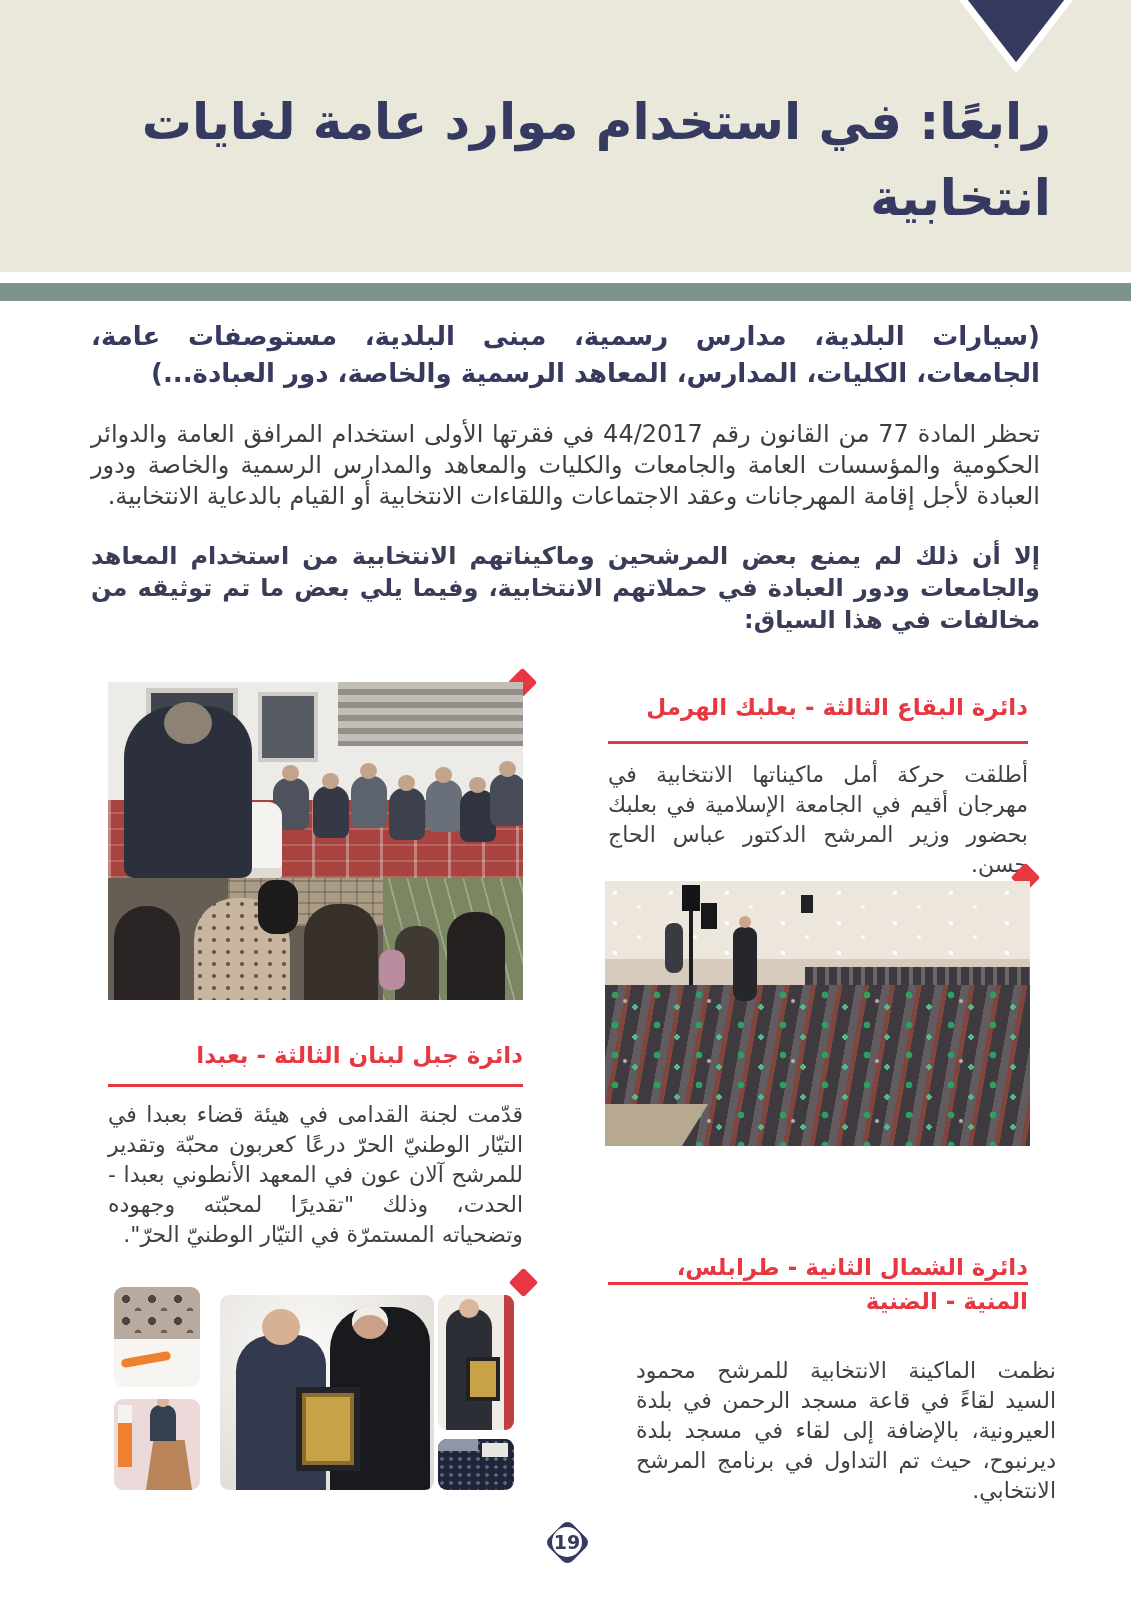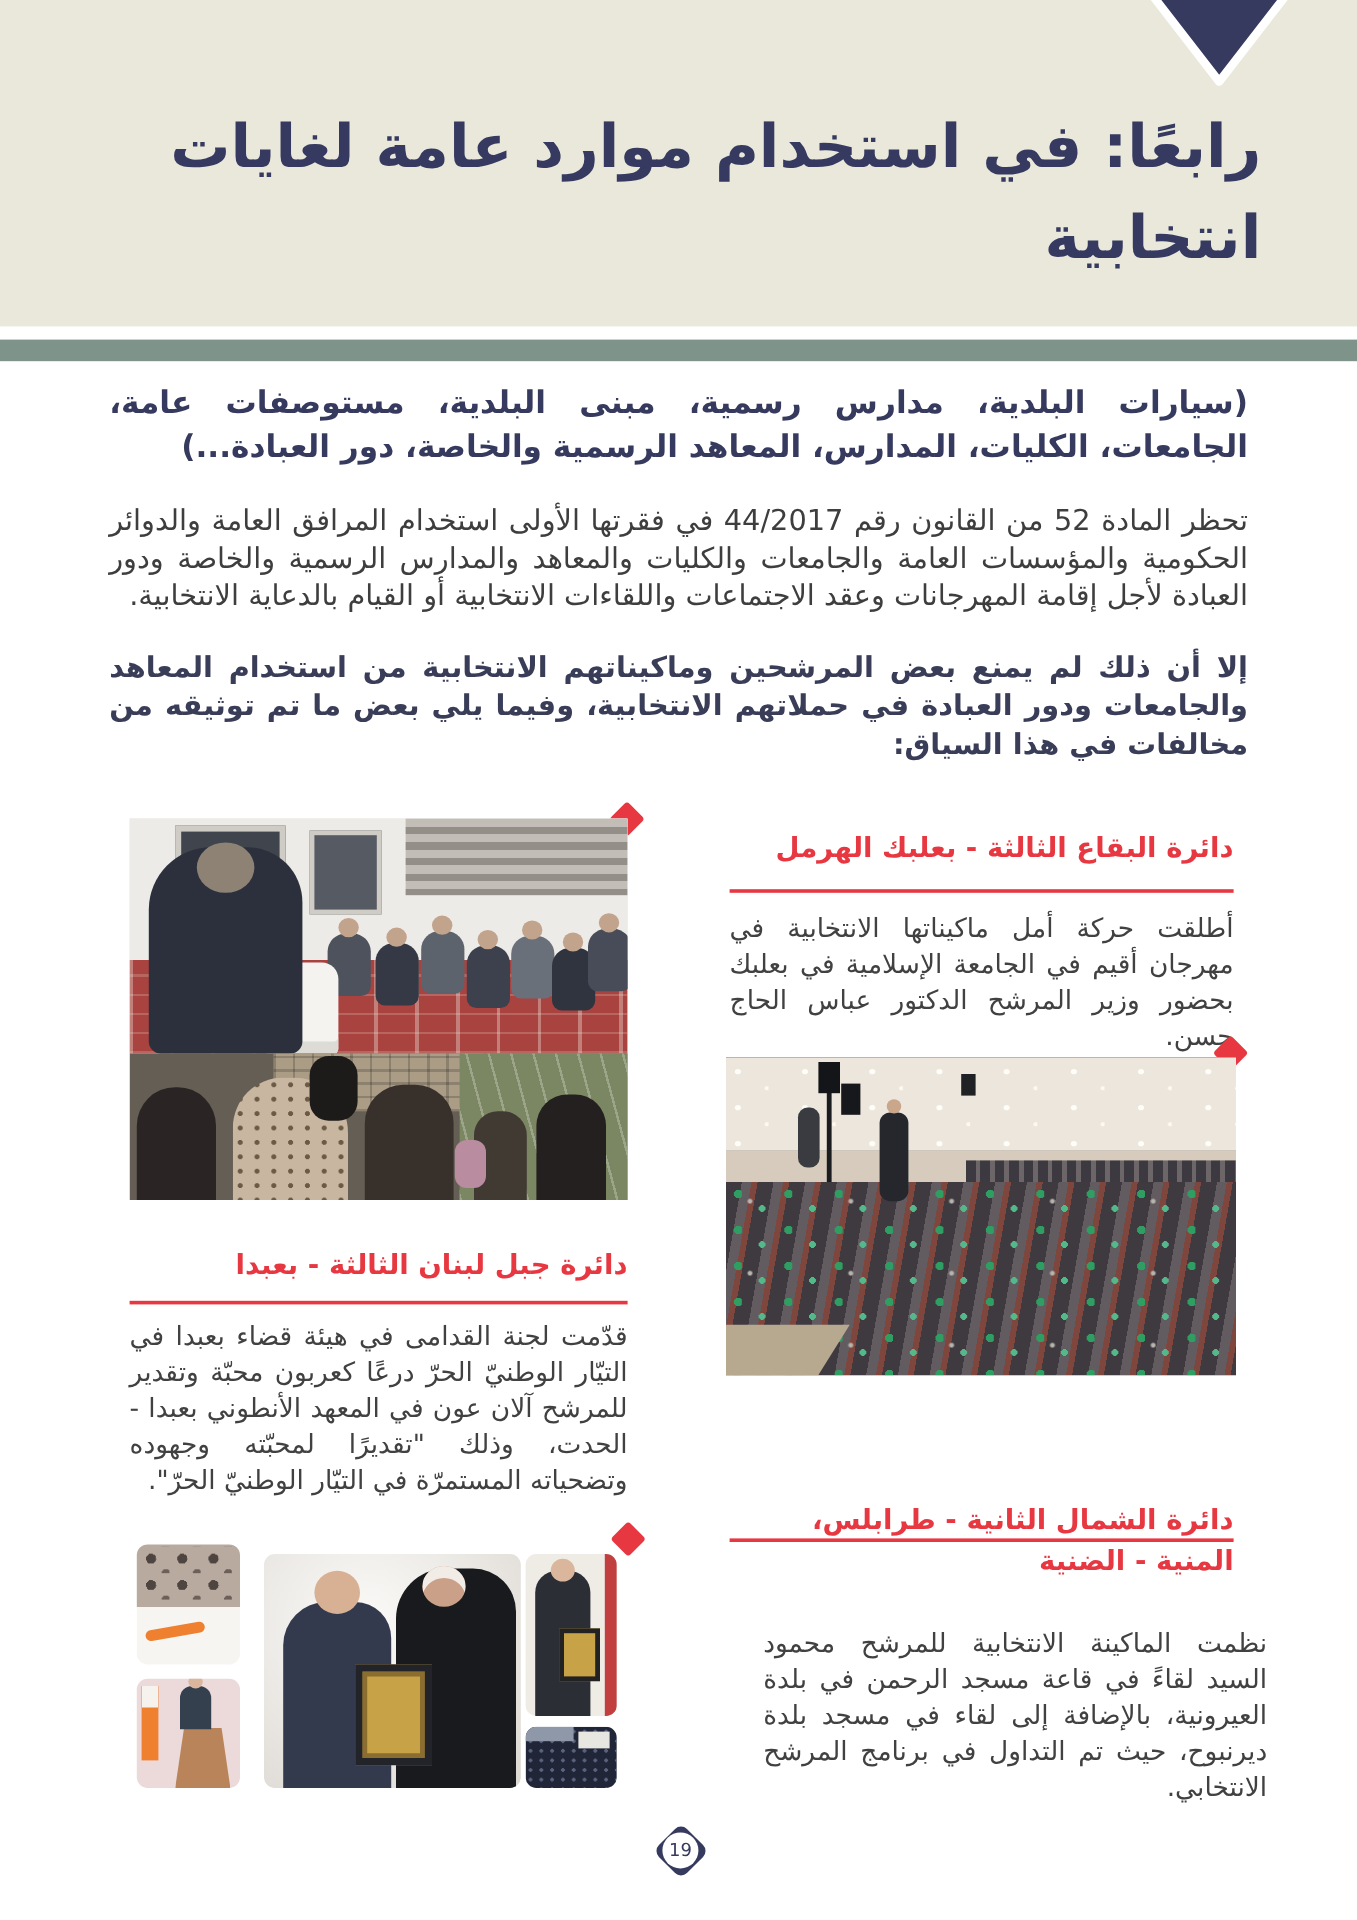--- a/index.html
+++ b/index.html
@@ -152,37 +152,37 @@
   .cg-e { left:326px; top:152px; width:76px; height:51px; background:#202638;
     background-image:radial-gradient(circle 2px at 4px 4px,#5a627e 80%,transparent 81%); background-size:9px 8px; }
   .cg-e-screen { position:absolute; right:6px; top:4px; width:26px; height:14px; background:#e8e6e0; }
   .cg-e-stage { position:absolute; left:0; top:0; width:40px; height:12px; background:#8f98a8; }
 
   
   .page-badge { position:absolute; left:544px; top:1519px; width:46px; height:46px; }
   .pb-diamond { position:absolute; left:6.5px; top:6.5px; width:33px; height:33px; background:#363a5e; border-radius:7px; transform:rotate(45deg); }
   .pb-circle { position:absolute; left:8px; top:8px; width:30px; height:30px; background:#ffffff; border-radius:50%;
     display:flex; align-items:center; justify-content:center; }
-  .pb-num { font-size:15px; font-weight:400; color:#363a5e; }
+  .pb-num { font-size:19px; font-weight:700; color:#363a5e; }
 </style>
 </head>
 <body>
 
 <div class="page">
 
   <div class="header-banner">
     <svg class="corner-tri" viewBox="0 0 150 82">
       <path d="M 10 -16 L 140 -16 L 75 68 Z" fill="#363a5e" stroke="#ffffff" stroke-width="7" stroke-linejoin="round"></path>
     </svg>
     <h1 class="page-title">رابعًا: في استخدام موارد عامة لغايات انتخابية</h1>
   </div>
   <div class="divider-bar"></div>
 
   <p class="scope-note">(سيارات البلدية، مدارس رسمية، مبنى البلدية، مستوصفات عامة، الجامعات، الكليات، المدارس، المعاهد الرسمية والخاصة، دور العبادة...)</p>
-  <p class="law-paragraph">تحظر المادة 52 من القانون رقم 44/2017 في فقرتها الأولى استخدام المرافق العامة والدوائر الحكومية والمؤسسات العامة والجامعات والكليات والمعاهد والمدارس الرسمية والخاصة ودور العبادة لأجل إقامة المهرجانات وعقد الاجتماعات واللقاءات الانتخابية أو القيام بالدعاية الانتخابية.</p>
+  <p class="law-paragraph">تحظر المادة 77 من القانون رقم 44/2017 في فقرتها الأولى استخدام المرافق العامة والدوائر الحكومية والمؤسسات العامة والجامعات والكليات والمعاهد والمدارس الرسمية والخاصة ودور العبادة لأجل إقامة المهرجانات وعقد الاجتماعات واللقاءات الانتخابية أو القيام بالدعاية الانتخابية.</p>
   <p class="violations-paragraph">إلا أن ذلك لم يمنع بعض المرشحين وماكيناتهم الانتخابية من استخدام المعاهد والجامعات ودور العبادة في حملاتهم الانتخابية، وفيما يلي بعض ما تم توثيقه من مخالفات في هذا السياق:</p>
 
   <h2 class="sec-heading sec1-heading">دائرة البقاع الثالثة - بعلبك الهرمل</h2>
   <div class="sec-rule sec1-rule"></div>
   <p class="sec-body sec1-body">أطلقت حركة أمل ماكيناتها الانتخابية في مهرجان أقيم في الجامعة الإسلامية في بعلبك بحضور وزير المرشح الدكتور عباس الحاج حسن.</p>
 
   <div class="diamond d1"></div>
   <div class="photo-mosque">
     <div class="pm-wall"></div>
     <div class="pm-win1"></div>

